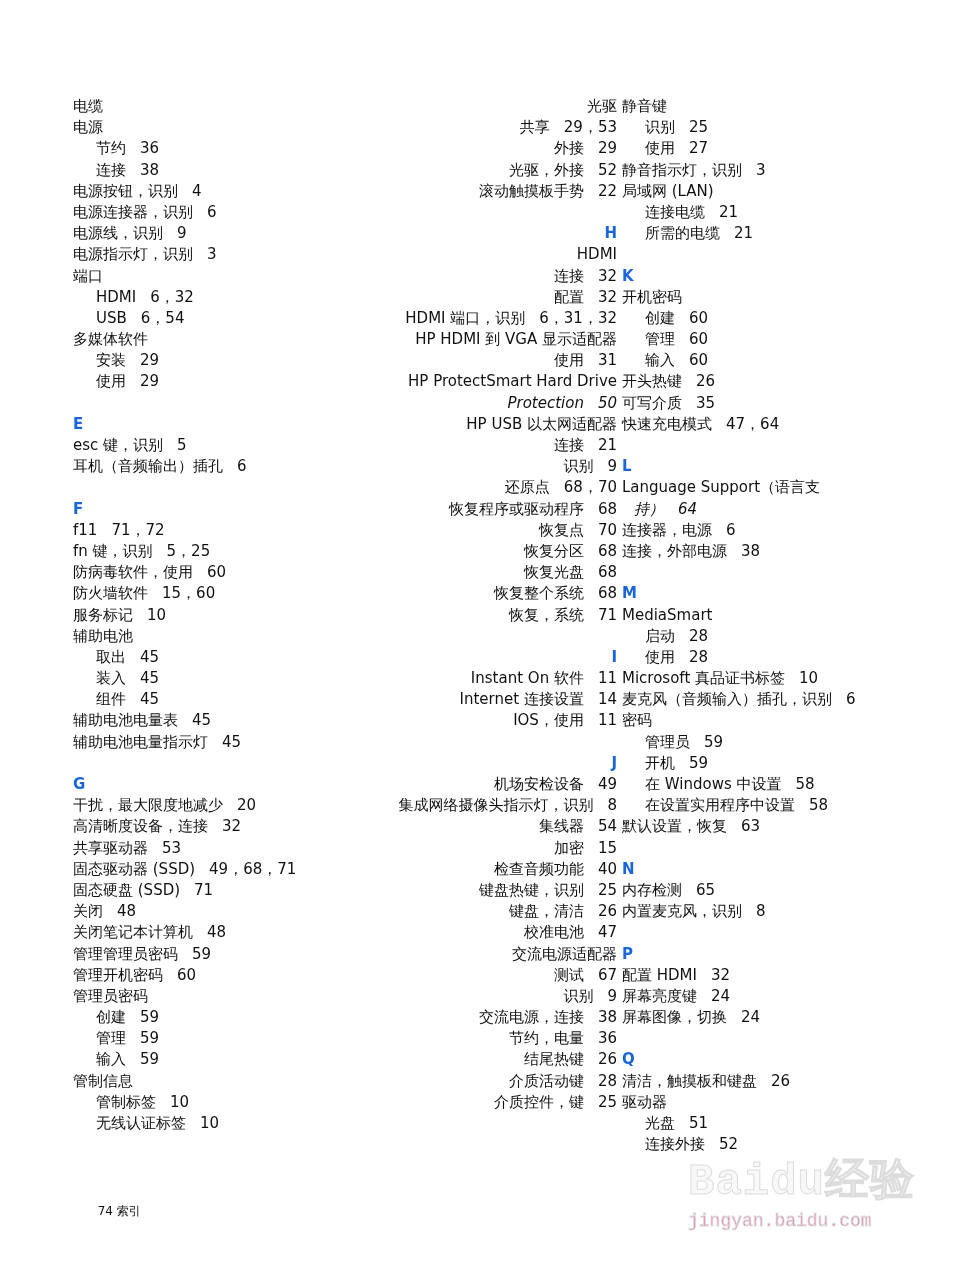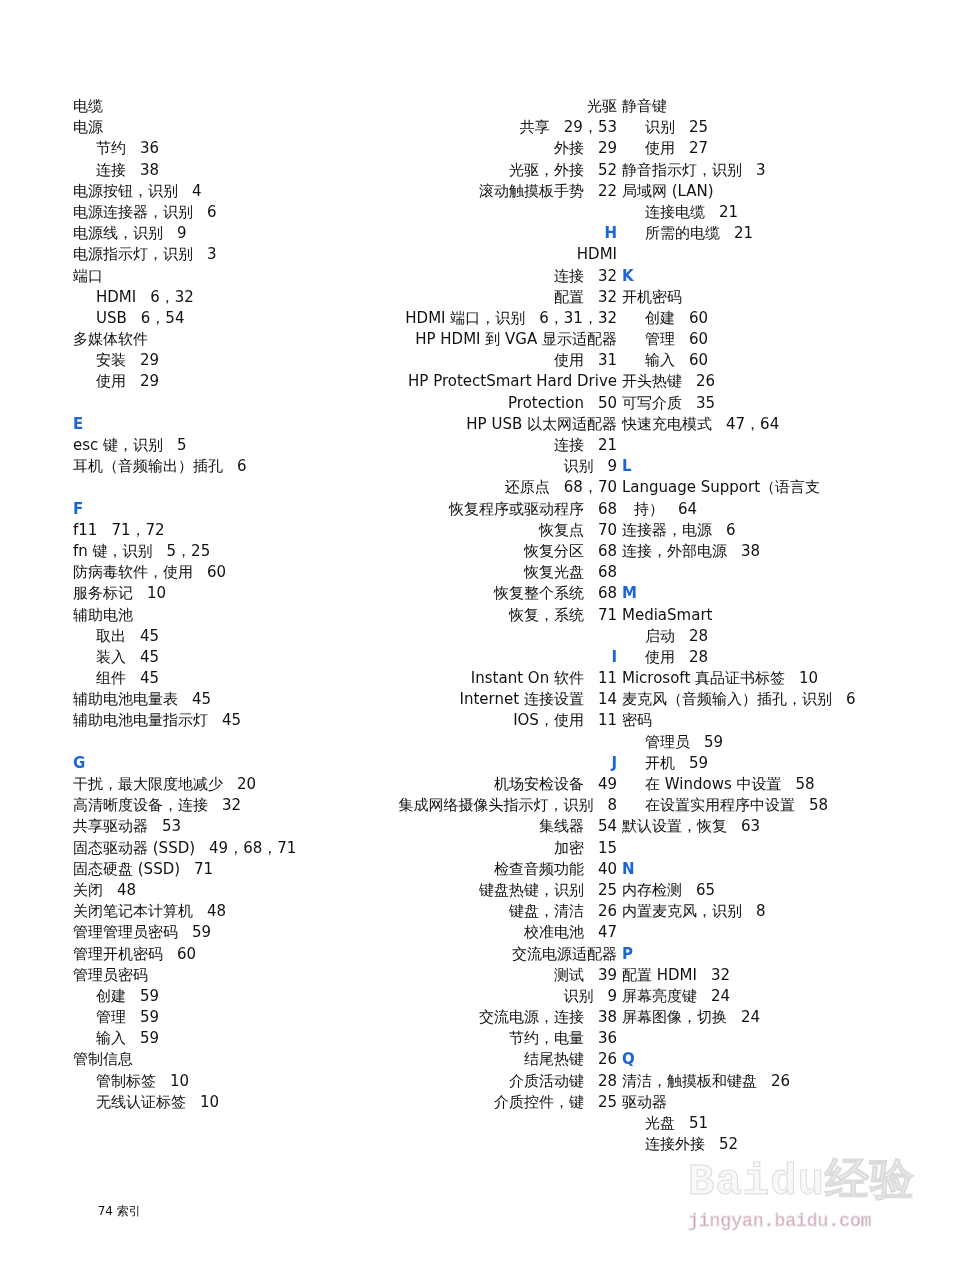--- a/index.html
+++ b/index.html
@@ -7,21 +7,21 @@
     width: 961px; height: 1280px; position: relative; overflow: hidden;
     font-family: "DejaVu Sans", "Liberation Sans", sans-serif;
     color: #111111;
   }
   .col { position: absolute; top: 96px; width: 270px; }
   .col-1 { left: 73px; }
   .col-2 { left: 347px; text-align: right; }
   .col-3 { left: 622px; }
   .line { height: 21.2px; line-height: 21.2px; font-size: 15px; white-space: nowrap; }
   .sub { padding-left: 23px; }
-  .cont { padding-left: 12px; }
+  .cont { padding-left: 12px; font-style: italic; }
   .pg { margin-left: 14px; }
   .letter { color: #1a66d9; font-weight: bold; font-size: 15px; }
   .gap { height: 21.2px; }
   .footer { position: absolute; left: 73px; top: 1201px; font-size: 12px; line-height: 21px; text-align: right; }
   .footer .num { display: inline-block; width: 40px; }
   .watermark {
     position: absolute; left: 688px; top: 1150px; width: 240px; height: 110px;
     color: #ececec; font-family: Liberation Mono, monospace; opacity: 0.9;
   }
   .watermark .brand { font-size: 44px; font-weight: bold; letter-spacing: 1px;
@@ -48,20 +48,21 @@
     <div class="line sub"><span>使用</span><span class="pg">29</span></div>
     <div class="gap"></div>
     <div class="line letter">E</div>
     <div class="line"><span>esc 键，识别</span><span class="pg">5</span></div>
     <div class="line"><span>耳机（音频输出）插孔</span><span class="pg">6</span></div>
     <div class="gap"></div>
     <div class="line letter">F</div>
     <div class="line"><span>f11</span><span class="pg">71，72</span></div>
     <div class="line"><span>fn 键，识别</span><span class="pg">5，25</span></div>
     <div class="line"><span>防病毒软件，使用</span><span class="pg">60</span></div>
+    <div class="line"><span>防火墙软件</span><span class="pg">15，60</span></div>
     <div class="line"><span>服务标记</span><span class="pg">10</span></div>
     <div class="line"><span>辅助电池</span></div>
     <div class="line sub"><span>取出</span><span class="pg">45</span></div>
     <div class="line sub"><span>装入</span><span class="pg">45</span></div>
     <div class="line sub"><span>组件</span><span class="pg">45</span></div>
     <div class="line"><span>辅助电池电量表</span><span class="pg">45</span></div>
     <div class="line"><span>辅助电池电量指示灯</span><span class="pg">45</span></div>
     <div class="gap"></div>
     <div class="line letter">G</div>
     <div class="line"><span>干扰，最大限度地减少</span><span class="pg">20</span></div>
@@ -116,21 +117,21 @@
     <div class="line letter">J</div>
     <div class="line"><span>机场安检设备</span><span class="pg">49</span></div>
     <div class="line"><span>集成网络摄像头指示灯，识别</span><span class="pg">8</span></div>
     <div class="line"><span>集线器</span><span class="pg">54</span></div>
     <div class="line"><span>加密</span><span class="pg">15</span></div>
     <div class="line"><span>检查音频功能</span><span class="pg">40</span></div>
     <div class="line"><span>键盘热键，识别</span><span class="pg">25</span></div>
     <div class="line"><span>键盘，清洁</span><span class="pg">26</span></div>
     <div class="line"><span>校准电池</span><span class="pg">47</span></div>
     <div class="line"><span>交流电源适配器</span></div>
-    <div class="line sub"><span>测试</span><span class="pg">39</span></div>
+    <div class="line sub"><span>测试</span><span class="pg">67</span></div>
     <div class="line sub"><span>识别</span><span class="pg">9</span></div>
     <div class="line"><span>交流电源，连接</span><span class="pg">38</span></div>
     <div class="line"><span>节约，电量</span><span class="pg">36</span></div>
     <div class="line"><span>结尾热键</span><span class="pg">26</span></div>
     <div class="line"><span>介质活动键</span><span class="pg">28</span></div>
     <div class="line"><span>介质控件，键</span><span class="pg">25</span></div>
   </div>
 <div class="col col-3">
     <div class="line"><span>静音键</span></div>
     <div class="line sub"><span>识别</span><span class="pg">25</span></div>

